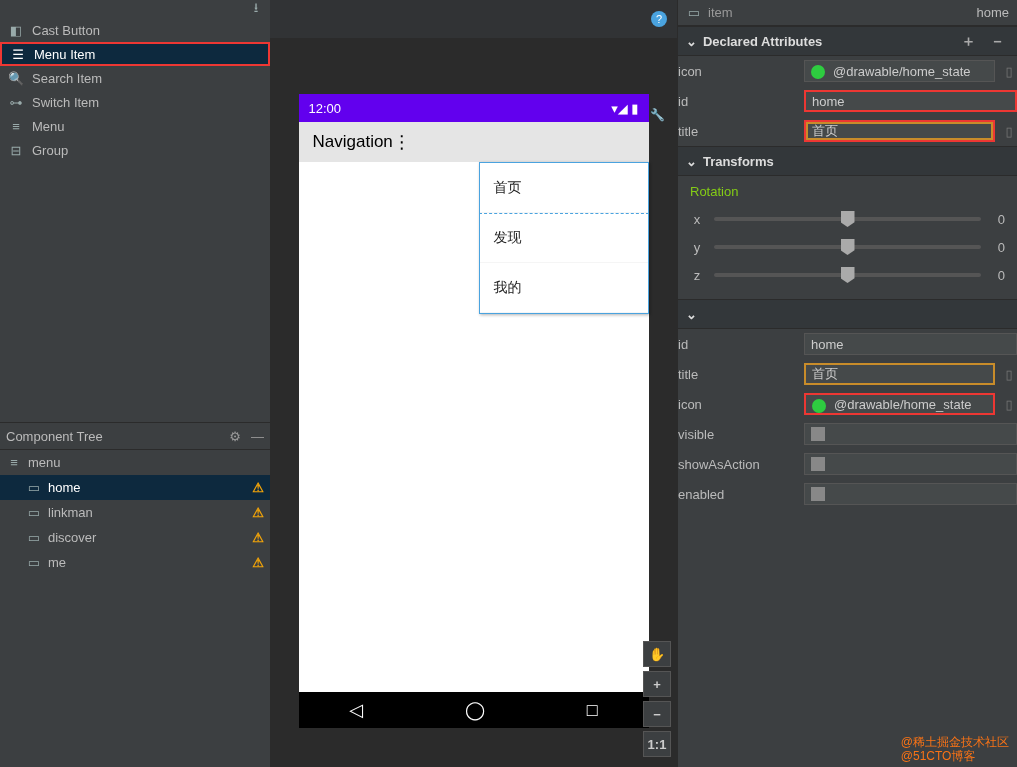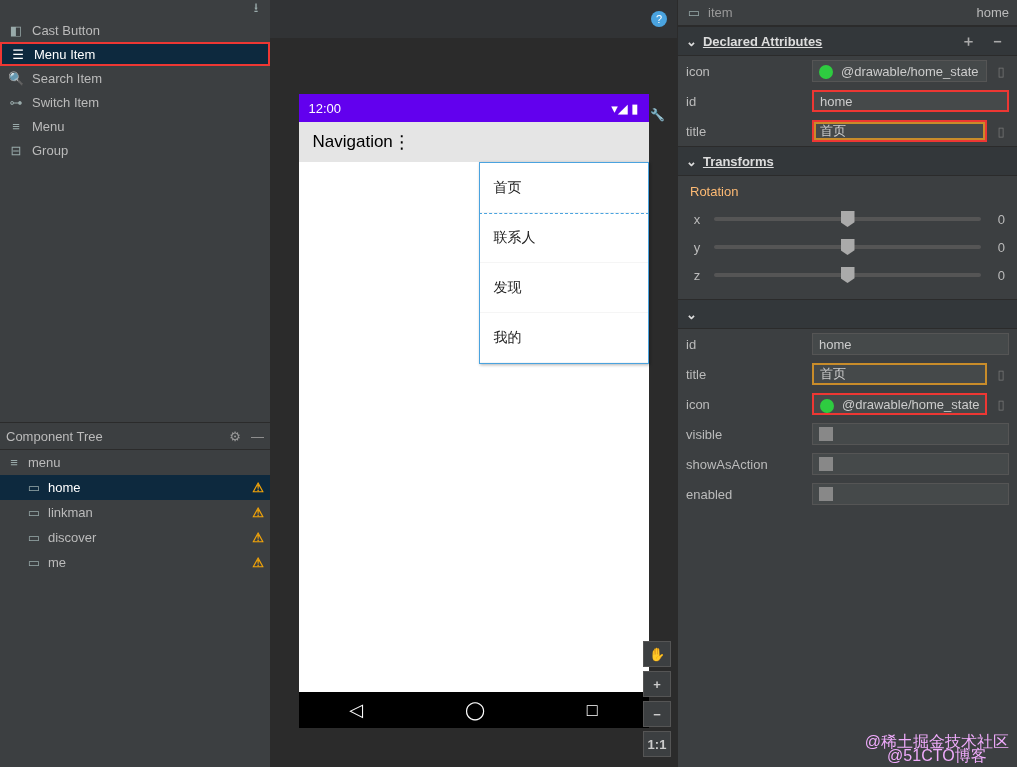--- a/index.html
+++ b/index.html
@@ -35,39 +35,39 @@
   .menu-popup .mi:first-child { outline:1px dashed #4aa3df; }
   .navbar { height:36px; background:#000; display:flex; align-items:center; justify-content:space-around; color:#fff; font-size:18px;}
   .side-tools { position:absolute; right:6px; bottom:10px; display:flex; flex-direction:column; gap:4px; }
   .side-tools .tb { width:28px; height:26px; background:#3c3f41; border:1px solid #555; color:#ccc; display:flex; align-items:center; justify-content:center; font-size:13px; font-weight:bold;}
   
   .right { width:340px; background:#3c3f41; border-left:1px solid #2b2b2b; display:flex; flex-direction:column; overflow:hidden; }
   .r-top { display:flex; align-items:center; height:26px; padding:0 8px; gap:6px; border-bottom:1px solid #2b2b2b;}
   .r-top .tag { flex:1; color:#999; }
   .r-top .idval { color:#bbb; }
   .section-h { display:flex; align-items:center; height:30px; padding:0 8px; background:#33373a; border-top:1px solid #2b2b2b; border-bottom:1px solid #2b2b2b; gap:6px; font-weight:bold; color:#ddd;}
-  .section-h .grow { flex:1;text-decoration:underline; }
+  .section-h .grow { flex:1; }
   .section-h .act { color:#aaa; cursor:pointer; padding:0 4px; font-size:15px;}
-  .attr-row { display:flex; align-items:center; height:30px; padding:0 8px; gap:6px; }
+  .attr-row { display:flex; align-items:center; height:30px; padding:0 0; gap:6px; }
   .attr-row .aname { width:120px; color:#bbb; }
   .attr-row .aval { flex:1; background:#45494a; border:1px solid #555; height:22px; display:flex; align-items:center; padding:0 6px; color:#ccc; position:relative; overflow:hidden;}
   .hi-red { border:2px solid #ed3733 !important; }
   .hi-amber { border:2px solid #c88c2a !important; }
   .drawable-chip { position:absolute; left:6px; top:4px; width:14px; height:14px; background:#2ecc40; border-radius:50%;}
   .drawable-chip::after{content:"";position:absolute;left:3px;top:9px;border-left:4px solid transparent;border-right:4px solid transparent;border-top:5px solid #2ecc40;}
   .view-box { margin:40px auto; width:156px; height:120px; border:2px solid #1db954; display:flex; align-items:center; justify-content:center; color:#1db954; font-size:28px; font-family:serif; letter-spacing:2px;}
   .rot-block { padding:4px 12px 10px; }
-  .rot-title { color:#fdba74; margin:4px 0 6px; }
+  .rot-title { color:#84cc16; margin:4px 0 6px; }
   .slider-row { display:flex; align-items:center; gap:10px; height:28px;}
   .slider-row .lab { width:14px; text-align:center;}
   .slider { flex:1; height:4px; background:#555; position:relative; border-radius:2px;}
   .slider .thumb { position:absolute; top:-6px; left:50%; width:14px; height:16px; background:#aaa; transform:translateX(-50%); clip-path: polygon(0 0,100% 0,100% 70%,50% 100%,0 70%);}
   .slider-row .val { width:14px; text-align:right;}
   .flag { width:14px; height:14px; background:#888; display:inline-block;}
-  .watermark { position:absolute; right:8px; bottom:4px; color:#f0abfc; font-size:16px; text-align:center; line-height:14px;}
+  .watermark { position:absolute; right:8px; bottom:4px; color:#f97316; font-size:12px; text-align:left; line-height:14px;}
 </style>
 </head>
 <body>
 
 <div class="left">
   <div class="pal-header">
     <span class="ico">⭳</span>
   </div>
   <div class="palette">
     <div class="pal-item">
@@ -147,23 +147,20 @@
         <span>▾◢ ▮</span>
       </div>
       <div class="appbar">
         <span>Navigation</span>
         <span class="dots">⋮</span>
       </div>
       <div class="devbody">
         <div class="menu-popup">
           <div class="mi">
               <span>首页</span>
-            </div>
-          <div class="mi">
-              <span>联系人</span>
             </div>
           <div class="mi">
               <span>发现</span>
             </div>
           <div class="mi">
               <span>我的</span>
             </div>
         </div>
       </div>
       <div class="navbar">

